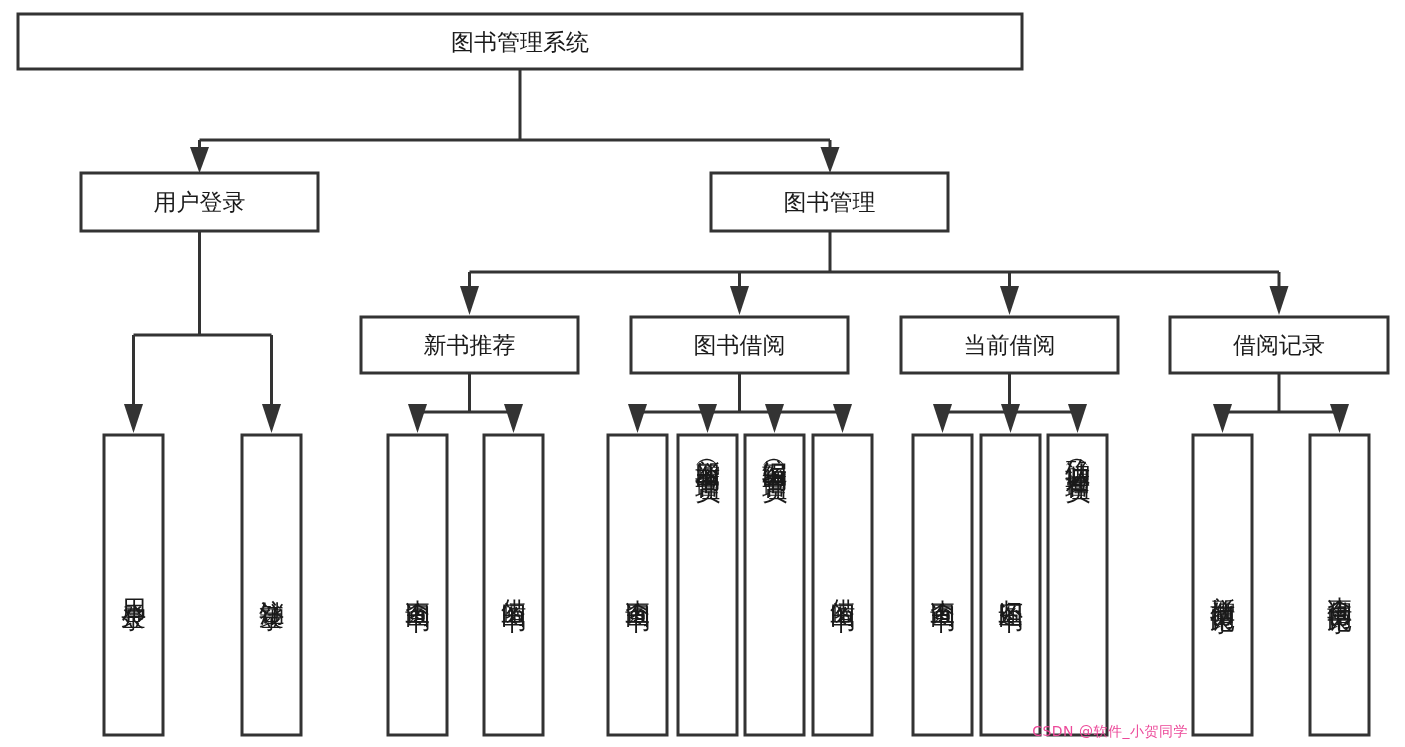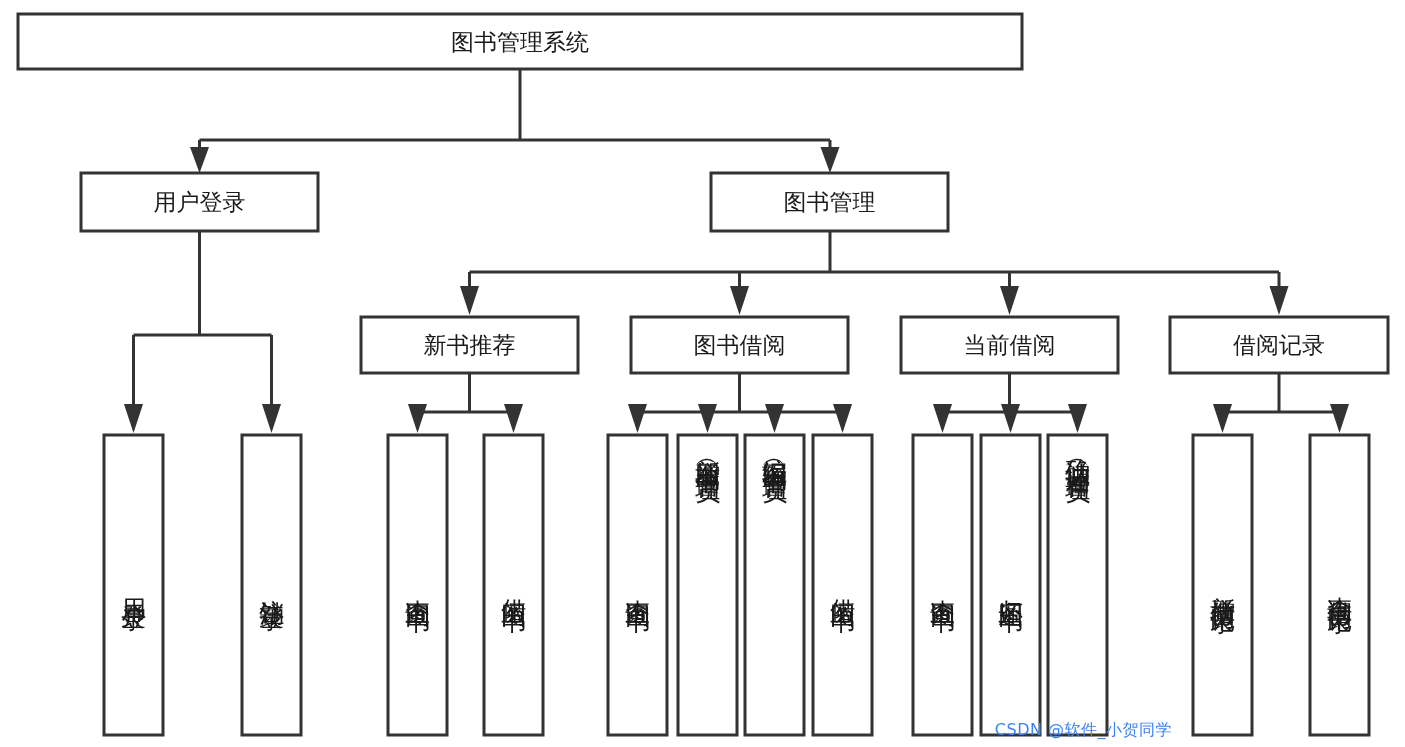--- a/index.html
+++ b/index.html
@@ -65,25 +65,25 @@
     text-orientation: upright;
     font-family: "DejaVu Sans", "Liberation Sans", sans-serif;
     font-size: 25px;
     line-height: 1.02;
     letter-spacing: 3px;
     color: #1a1a1a;
     white-space: nowrap;
   }
   #watermark {
     position: absolute;
-    right: 16px;
+    right: 0;
     bottom: 6px;
     font-family: "DejaVu Sans", "Liberation Sans", sans-serif;
-    font-size: 16px;
-    color: #3b82f6;
+    font-size: 14px;
+    color: #ec4899;
     letter-spacing: 0.5px;
     white-space: nowrap;
   }
 </style>
 </head>
 <body>
 
 <div id="diagram-root">
 
   <svg class="flow" viewBox="0 0 1405 747" xmlns="http://www.w3.org/2000/svg">

